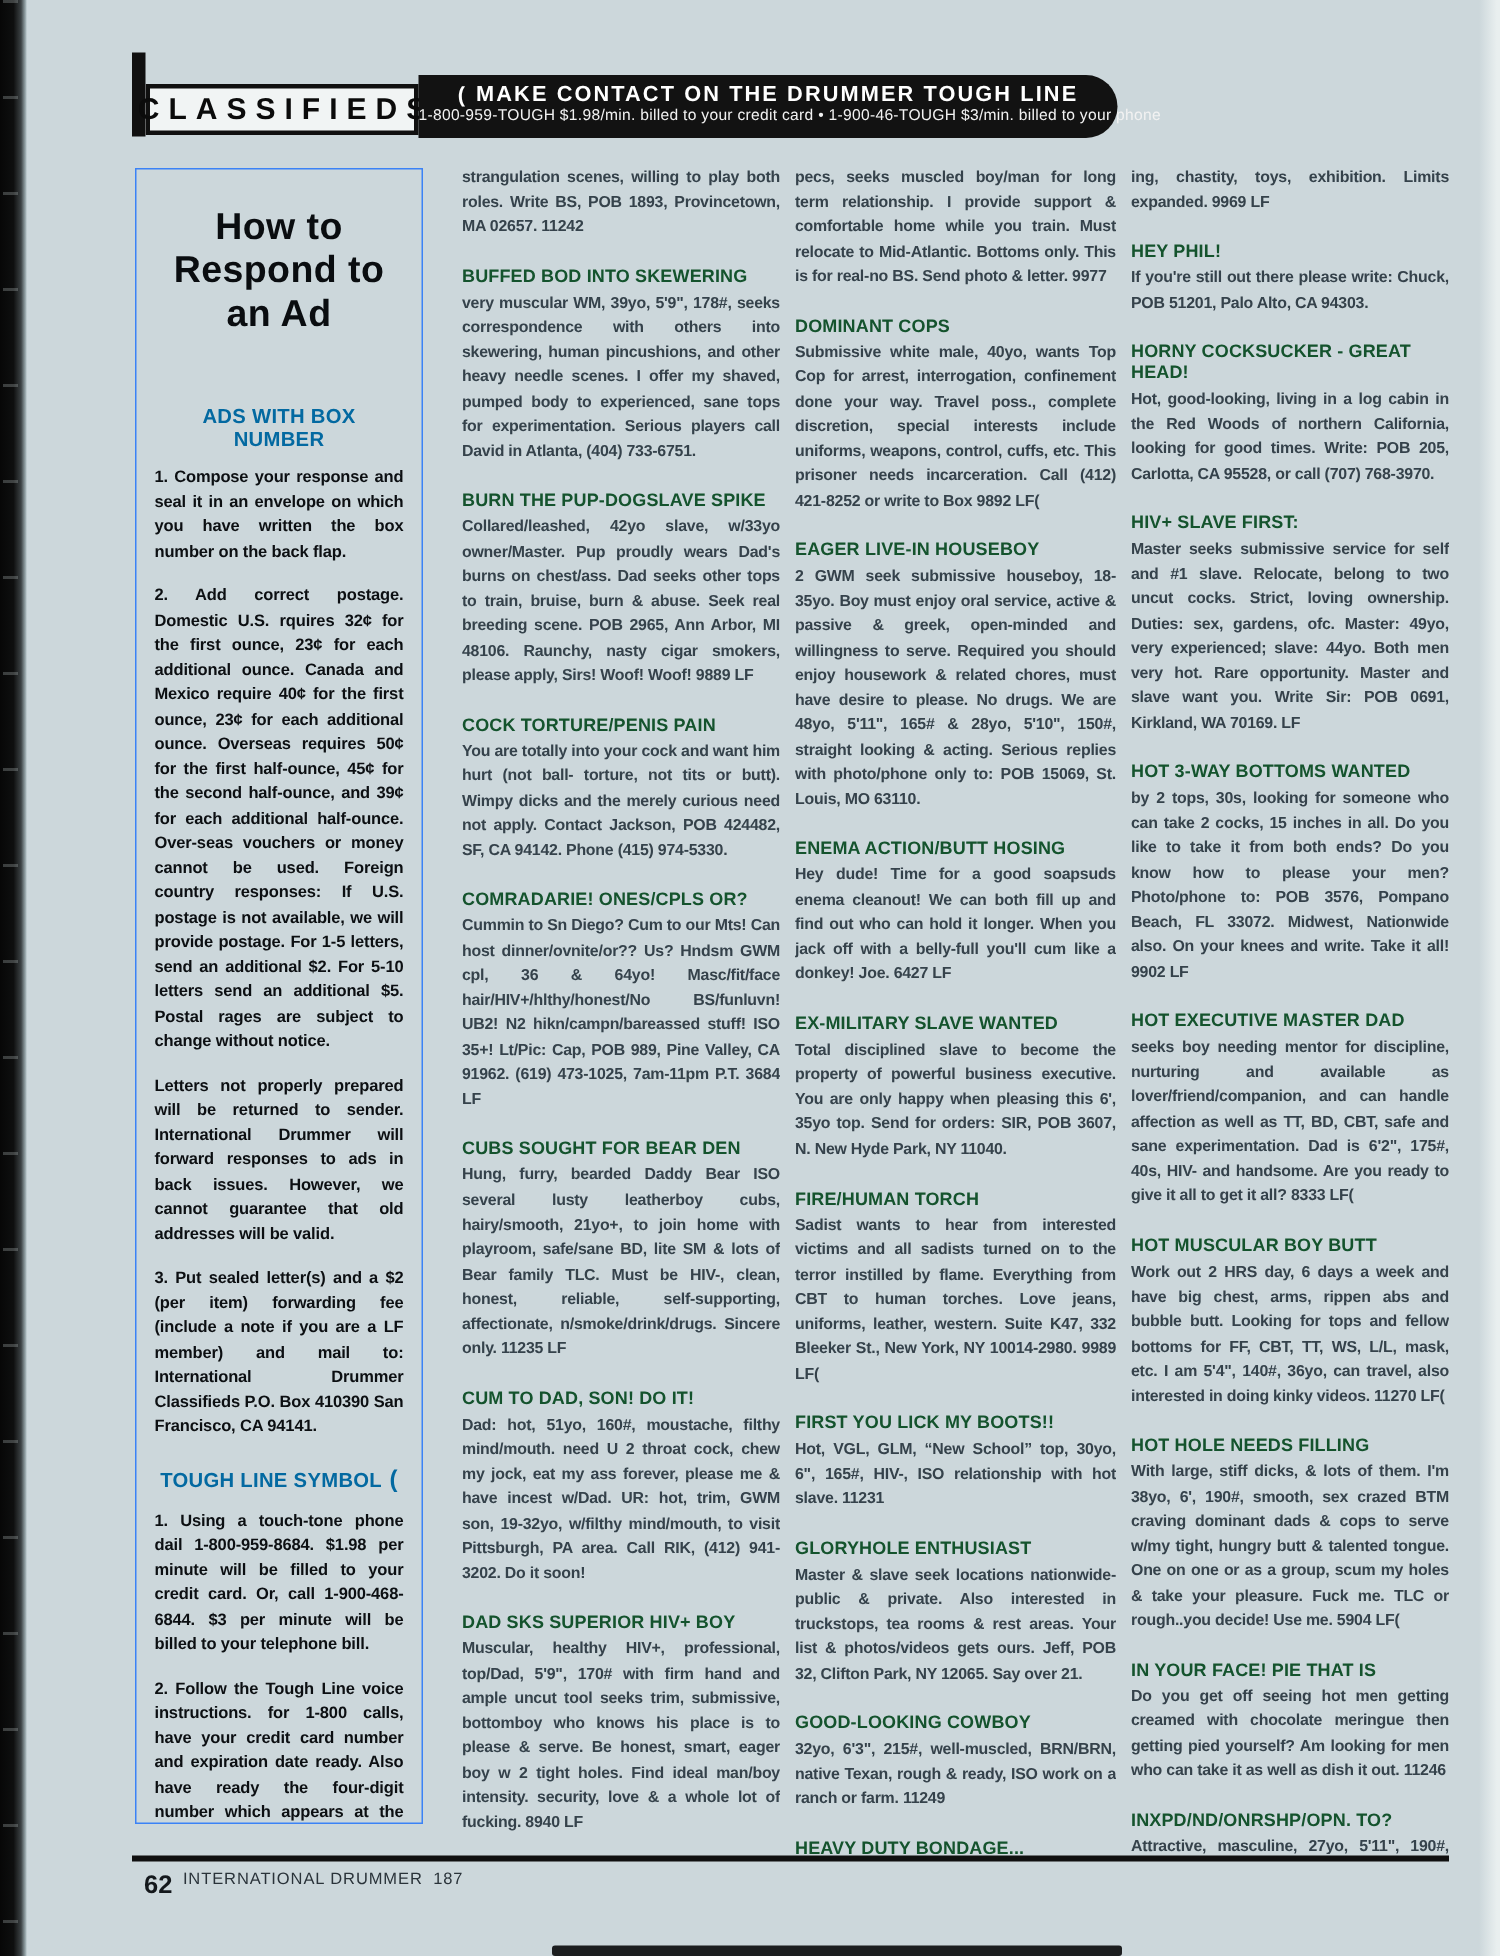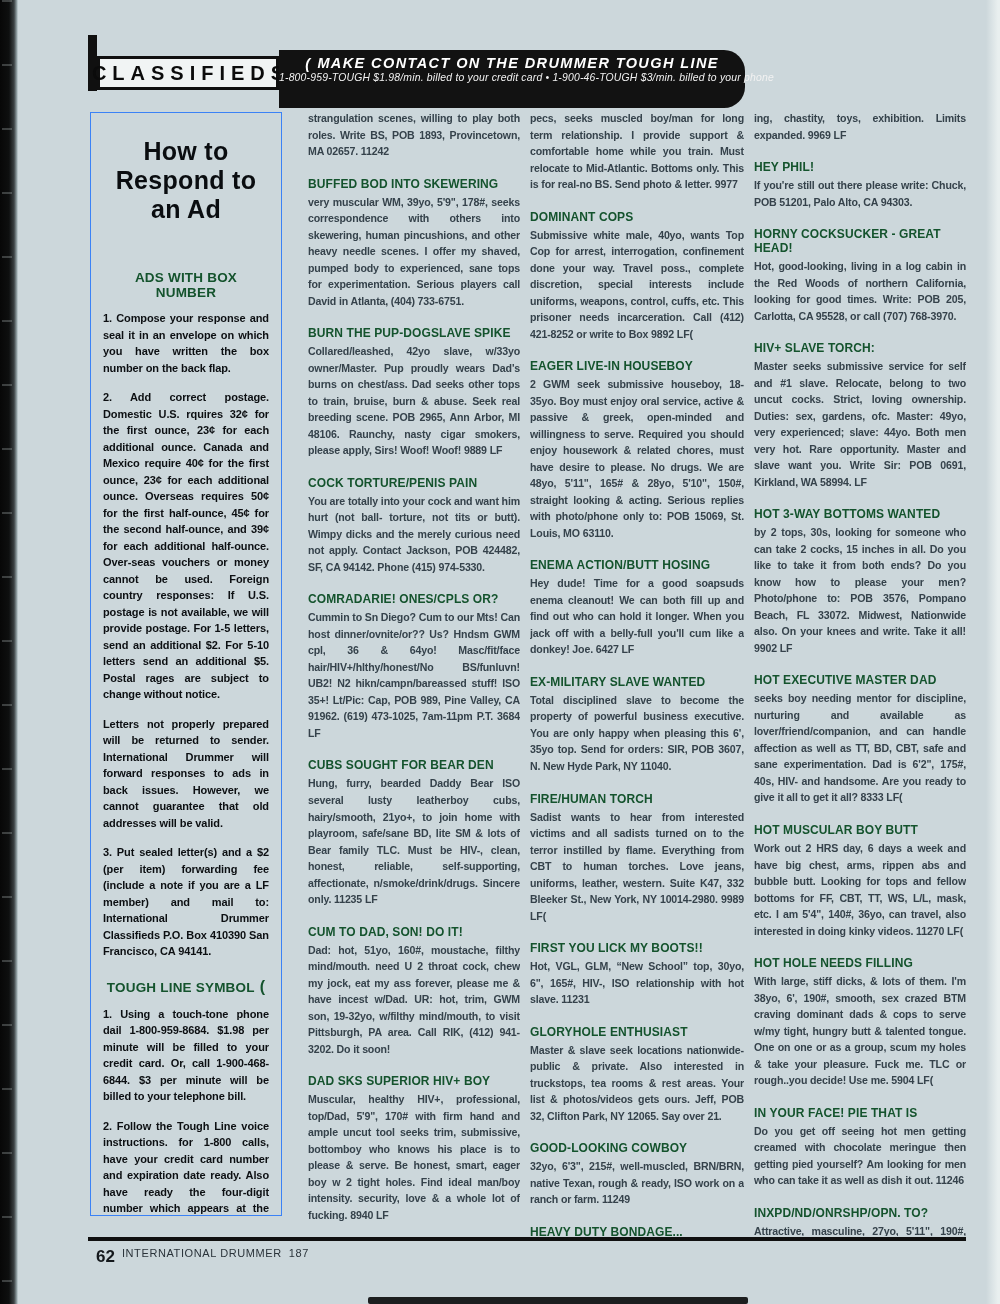--- a/index.html
+++ b/index.html
@@ -9,31 +9,31 @@
          background:linear-gradient(90deg,#070707 0%,#0e0f0f 50%,#3c4244 78%,#97a6aa 94%,rgba(204,215,219,0) 100%);}
   .spine-texture{position:absolute;left:2px;top:0;width:10px;height:100%;
          background:repeating-linear-gradient(180deg,rgba(190,200,200,.28) 0 2px,transparent 2px 64px);}
   .edge-right{position:absolute;right:0;top:0;width:14px;height:100%;
          background:linear-gradient(90deg,rgba(238,243,243,0) 0%,#e9efef 85%);}
   
   .hdr-vbar{position:absolute;left:88px;top:35px;width:9px;height:56px;background:#101010;}
   .classifieds-box{position:absolute;left:97px;top:56px;width:182px;height:34px;background:#f1f4f4;
          border:3px solid #101010;display:flex;align-items:center;justify-content:center;box-sizing:border-box;}
   .classifieds-box span{font-weight:bold;font-size:20px;letter-spacing:6px;color:#0b0b0b;padding-left:6px;}
-  .tough-bar{position:absolute;left:279px;top:50px;width:466px;height:58px;background:#121212;
-         border-radius:0 21px 21px 0;color:#fff;text-align:center;box-sizing:border-box;padding-top:5px;font-style:italic;}
+  .tough-bar{position:absolute;left:279px;top:50px;width:466px;height:42px;background:#121212;
+         border-radius:0 21px 21px 0;color:#fff;text-align:center;box-sizing:border-box;padding-top:5px;}
   .tough-line1{font-weight:bold;font-size:14.5px;letter-spacing:1.4px;white-space:nowrap;}
   .tough-line1 .phone-glyph{display:inline-block;transform:translateY(1px);margin-right:6px;font-weight:bold;}
   .tough-line2{font-size:10.4px;letter-spacing:0.2px;margin-top:1px;color:#f2f2f2;white-space:nowrap;}
   
   .howto{position:absolute;left:90px;top:112px;width:192px;height:1104px;border:1px solid #3b82f6;
          box-sizing:border-box;padding:12px 12px 8px 12px;overflow:hidden;}
   .howto-title{font-weight:bold;font-size:25px;line-height:1.16;text-align:center;letter-spacing:0.3px;
          margin:12px 0 46px 0;color:#0a0d10;}
-  .howto-heading{font-weight:bold;font-size:13.5px;text-align:center;letter-spacing:0.2px;margin:18px 0 10px 0;color:#14532d;}
+  .howto-heading{font-weight:bold;font-size:13.5px;text-align:center;letter-spacing:0.2px;margin:18px 0 10px 0;color:#0369a1;}
   .howto-heading .phone-glyph{font-size:16px;font-weight:bold;margin-left:5px;}
   .howto-p{font-weight:bold;font-size:11px;line-height:1.5;letter-spacing:-0.1px;text-align:justify;
          margin:0 0 13px 0;color:#0c0f12;}
   
   .ad-col{position:absolute;top:110px;height:1126px;overflow:hidden;}
   .col-1{left:308px;width:212px;}
   .col-2{left:530px;width:214px;}
   .col-3{left:754px;width:212px;}
   .ad{margin-bottom:13px;}
   .ad-title{font-weight:bold;font-size:12px;letter-spacing:0.1px;color:#14532d;margin-bottom:3px;margin-top:17px;}
@@ -171,22 +171,22 @@
       </div>
       <div class="ad">
         <div class="ad-title">HEY PHIL!</div>
         <div class="ad-body">If you're still out there please write: Chuck, POB 51201, Palo Alto, CA 94303.</div>
       </div>
       <div class="ad">
         <div class="ad-title">HORNY COCKSUCKER - GREAT HEAD!</div>
         <div class="ad-body">Hot, good-looking, living in a log cabin in the Red Woods of northern California, looking for good times. Write: POB 205, Carlotta, CA 95528, or call (707) 768-3970.</div>
       </div>
       <div class="ad">
-        <div class="ad-title">HIV+ SLAVE TORCH:</div>
-        <div class="ad-body">Master seeks submissive service for self and #1 slave. Relocate, belong to two uncut cocks. Strict, loving ownership. Duties: sex, gardens, ofc. Master: 49yo, very experienced; slave: 44yo. Both men very hot. Rare opportunity. Master and slave want you. Write Sir: POB 0691, Kirkland, WA 58994. LF</div>
+        <div class="ad-title">HIV+ SLAVE FIRST:</div>
+        <div class="ad-body">Master seeks submissive service for self and #1 slave. Relocate, belong to two uncut cocks. Strict, loving ownership. Duties: sex, gardens, ofc. Master: 49yo, very experienced; slave: 44yo. Both men very hot. Rare opportunity. Master and slave want you. Write Sir: POB 0691, Kirkland, WA 70169. LF</div>
       </div>
       <div class="ad">
         <div class="ad-title">HOT 3-WAY BOTTOMS WANTED</div>
         <div class="ad-body">by 2 tops, 30s, looking for someone who can take 2 cocks, 15 inches in all. Do you like to take it from both ends? Do you know how to please your men? Photo/phone to: POB 3576, Pompano Beach, FL 33072. Midwest, Nationwide also. On your knees and write. Take it all! 9902 LF</div>
       </div>
       <div class="ad">
         <div class="ad-title">HOT EXECUTIVE MASTER DAD</div>
         <div class="ad-body">seeks boy needing mentor for discipline, nurturing and available as lover/friend/companion, and can handle affection as well as TT, BD, CBT, safe and sane experimentation. Dad is 6'2", 175#, 40s, HIV- and handsome. Are you ready to give it all to get it all? 8333 LF(</div>
       </div>
       <div class="ad">

